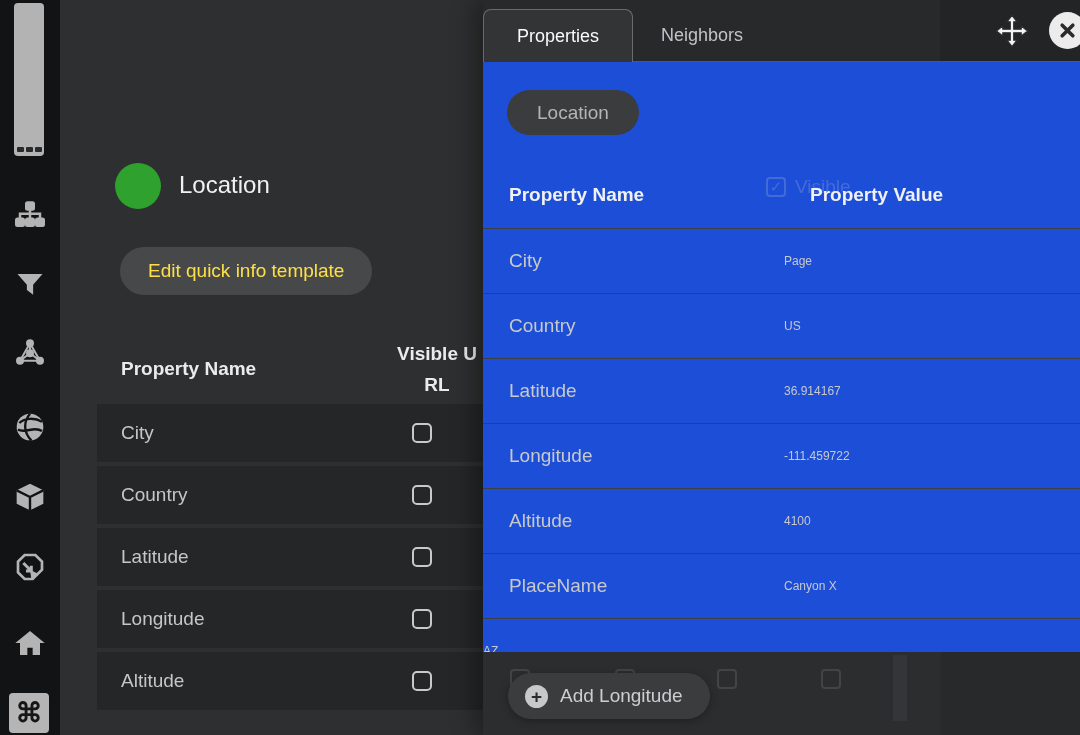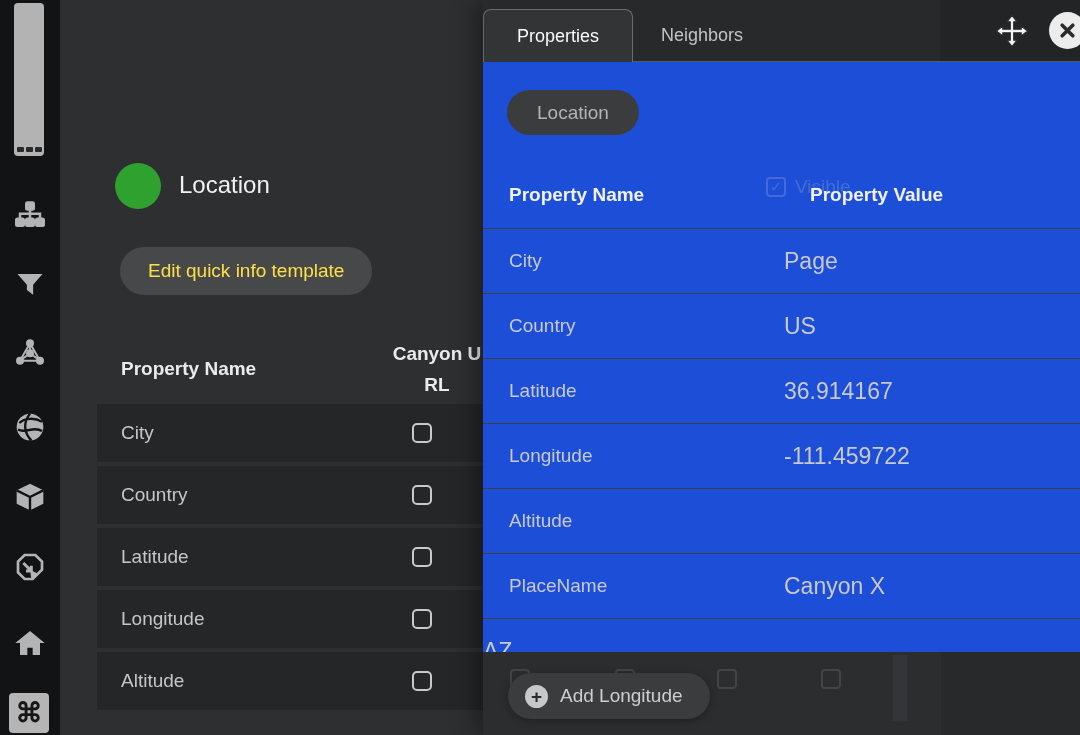--- a/index.html
+++ b/index.html
@@ -85,21 +85,21 @@
   .ph-name  { position:absolute; left:26px;  top:14px; font-size:19px; font-weight:700; color:#f0f1f2; }
   .ph-value { position:absolute; left:327px; top:14px; font-size:19px; font-weight:700; color:#f0f1f2; }
   .ph-ghost { position:absolute; left:283px; top:6px; display:flex; align-items:center; gap:9px; opacity:0.22; }
   .ghost-box { width:20px; height:20px; border:2px solid #cfcfcf; border-radius:4px; color:#cfcfcf;
     font-size:15px; display:flex; align-items:center; justify-content:center; }
   .ghost-label { font-size:19px; color:#cfcfcf; }
 
   .props-rows { position:absolute; left:0; top:228px; width:100%; border-top:1px solid #3e3f41; }
   .prow { display:flex; align-items:center; height:65px; border-bottom:1px solid #3e3f41; }
   .prow-name  { width:301px; padding-left:26px; font-size:19px; color:#c8c9cb; }
-  .prow-value { flex:1; font-size:23px; color:#c8c9cb; }
+  .prow-value { flex:1; font-size:12px; color:#c8c9cb; }
 
   .panel-footer { position:absolute; left:0; bottom:0; width:100%; height:83px; background:#2c2d2f; }
   .footer-dark { position:absolute; right:0; top:0; width:139px; height:83px; background:#28292b; }
   .ghost-strip { position:absolute; left:410px; top:3px; width:14px; height:66px; background:#343538; }
   .ghost-check { position:absolute; top:17px; width:20px; height:20px; border:2px solid #828385;
     border-radius:4px; opacity:0.28; }
   .add-btn {
     position:absolute; left:25px; top:21px; height:46px; border:none; border-radius:23px;
     background:#3b3c3e; display:flex; align-items:center; gap:12px; padding:0 27px 0 17px;
     font-family:inherit; font-size:19px; color:#cdced0; cursor:pointer; z-index:2;
@@ -179,21 +179,21 @@
   </div>
 
   <div class="main">
     <div class="node-circle" title="Location" style="background: rgb(46, 161, 46);"></div>
     <div class="node-title">Location</div>
     <button class="edit-btn">Edit quick info template</button>
 
     <div class="style-table">
       <div class="style-header">
         <span class="col-name">Property Name</span>
-        <span class="col-avatar">Canyon URL</span>
+        <span class="col-avatar">Visible URL</span>
       </div>
       <div>
           <div class="lrow">
             <span class="lrow-name">City</span>
             <span class="lcheck"></span>
           </div>
           <div class="lrow">
             <span class="lrow-name">Country</span>
             <span class="lcheck"></span>
           </div>
@@ -256,20 +256,21 @@
         <div class="prow">
           <span class="prow-name">Latitude</span>
           <span class="prow-value">36.914167</span>
         </div>
         <div class="prow">
           <span class="prow-name">Longitude</span>
           <span class="prow-value">-111.459722</span>
         </div>
         <div class="prow">
           <span class="prow-name">Altitude</span>
+          <span class="prow-value">4100</span>
         </div>
         <div class="prow">
           <span class="prow-name">PlaceName</span>
           <span class="prow-value">Canyon X</span>
         </div>
         <div class="prow">
           <span class="prow-value">AZ</span>
         </div>
       </div>
 

